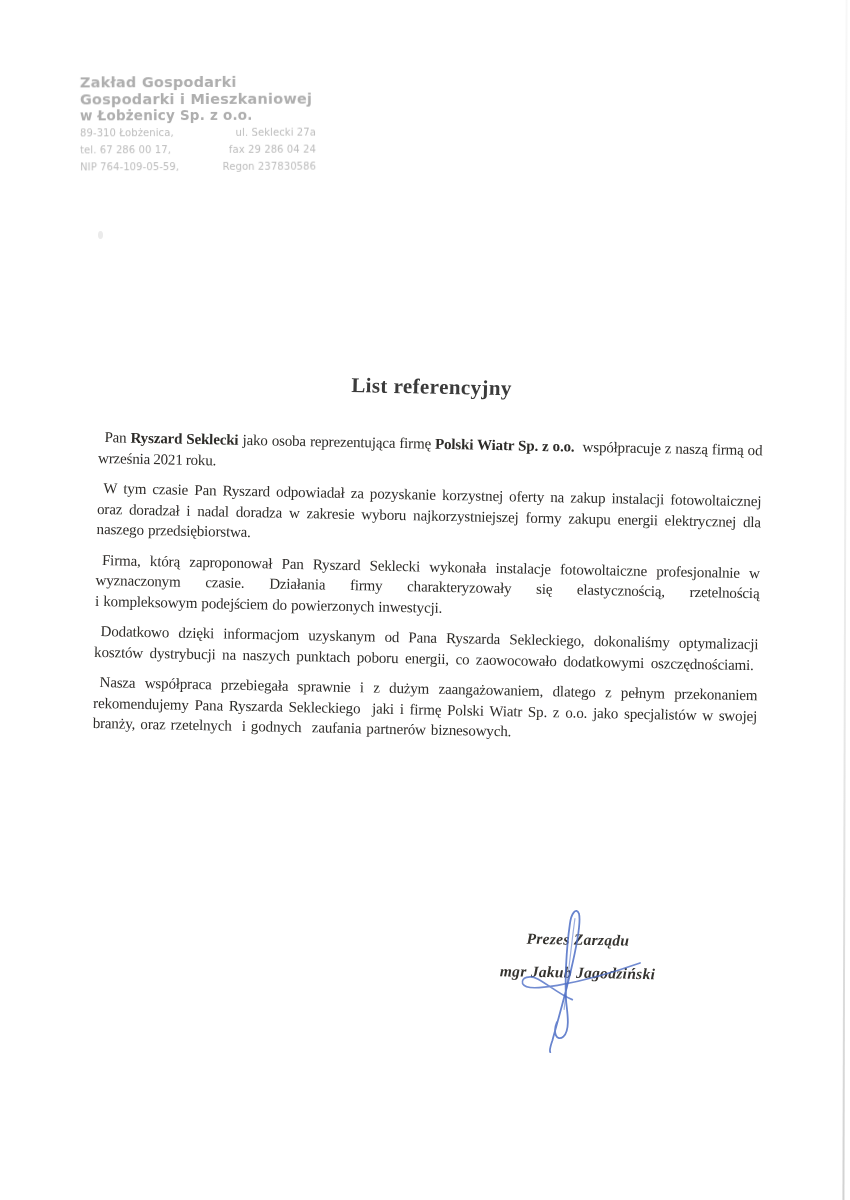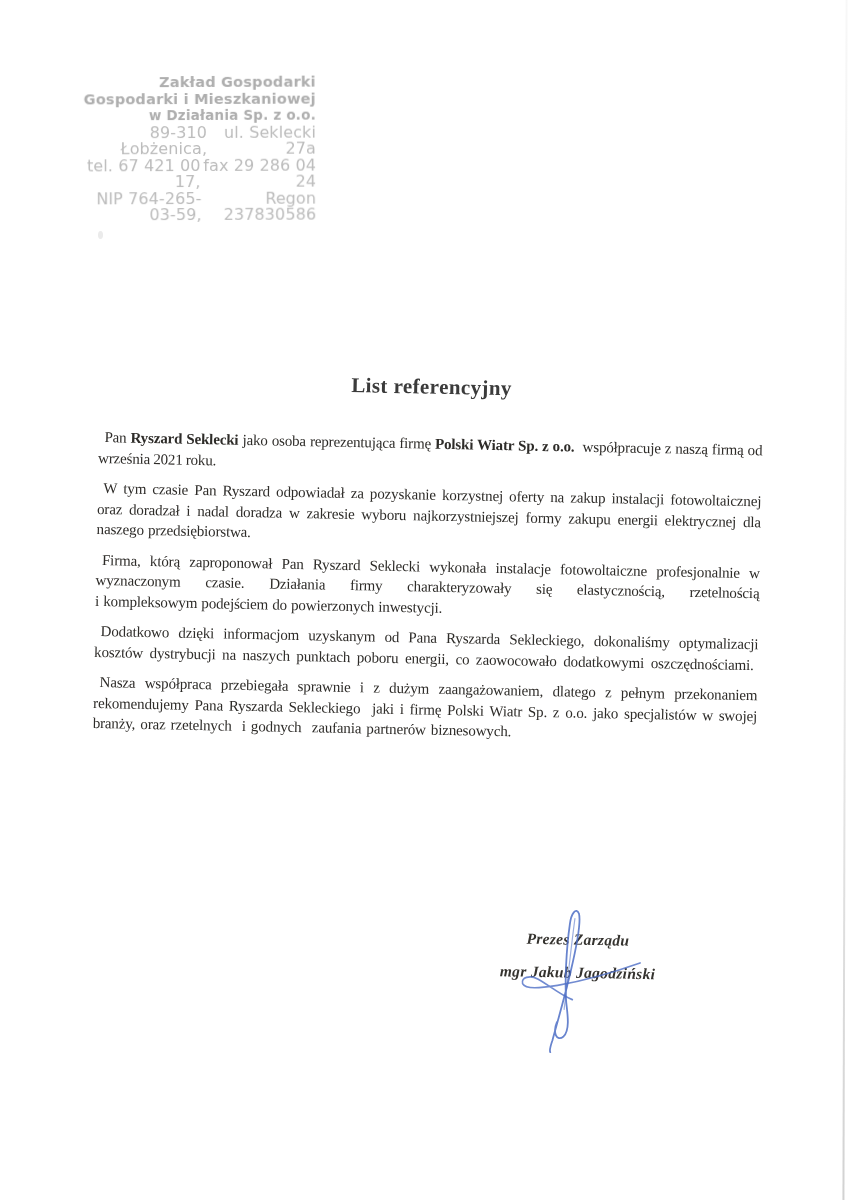--- a/index.html
+++ b/index.html
@@ -17,40 +17,40 @@
   }
 
   
   .stamp {
     position: absolute;
     left: 80px;
     top: 74px;
     width: 236px;
     color: #b4b4b4;
     font-family: "DejaVu Sans", sans-serif;
-    text-align: right;
+    text-align: left;
     filter: blur(0.35px);
     transform: rotate(-0.2deg);
     user-select: none;
   }
   .stamp-org {
     font-weight: bold;
     font-size: 14.5px;
     line-height: 16.5px;
     letter-spacing: 0.2px;
     color: #aeaeae;
   }
   .stamp-org.l3 {
     font-size: 13.5px;
     line-height: 17px;
   }
   .stamp-row {
     display: flex;
     justify-content: space-between;
-    font-size: 16px;
+    font-size: 10px;
     line-height: 16px;
     letter-spacing: 0.1px;
     color: #bcbcbc;
     margin-top: 1px;
   }
 
   
   .doc {
     position: absolute;
     left: 100px;
@@ -136,31 +136,31 @@
   }
 </style>
 </head>
 <body>
 
 <div class="page">
 
   <div class="stamp">
     <div class="stamp-org">Zakład Gospodarki</div>
     <div class="stamp-org">Gospodarki i Mieszkaniowej</div>
-    <div class="stamp-org l3">w Działania Sp. z o.o.</div>
+    <div class="stamp-org l3">w Łobżenicy Sp. z o.o.</div>
     <div class="stamp-row">
       <span>89-310 Łobżenica,</span>
       <span>ul. Seklecki 27a</span>
     </div>
     <div class="stamp-row">
-      <span>tel. 67 421 00 17,</span>
+      <span>tel. 67 286 00 17,</span>
       <span>fax 29 286 04 24</span>
     </div>
     <div class="stamp-row">
-      <span>NIP 764-265-03-59,</span>
+      <span>NIP 764-109-05-59,</span>
       <span>Regon 237830586</span>
     </div>
   </div>
 
   <div class="doc">
     <h1 class="title">List referencyjny</h1>
 
     <p class="para p1"><span>Pan </span><strong>Ryszard Seklecki</strong><span> jako osoba reprezentująca firmę </span><strong>Polski Wiatr Sp. z o.o.</strong><span> &nbsp;współpracuje z naszą firmą od września 2021 roku.</span></p>
 
     <p class="para p2">W tym czasie Pan Ryszard odpowiadał za pozyskanie korzystnej oferty na zakup instalacji fotowoltaicznej oraz doradzał i nadal doradza w zakresie wyboru najkorzystniejszej formy zakupu energii elektrycznej dla naszego przedsiębiorstwa.</p>

